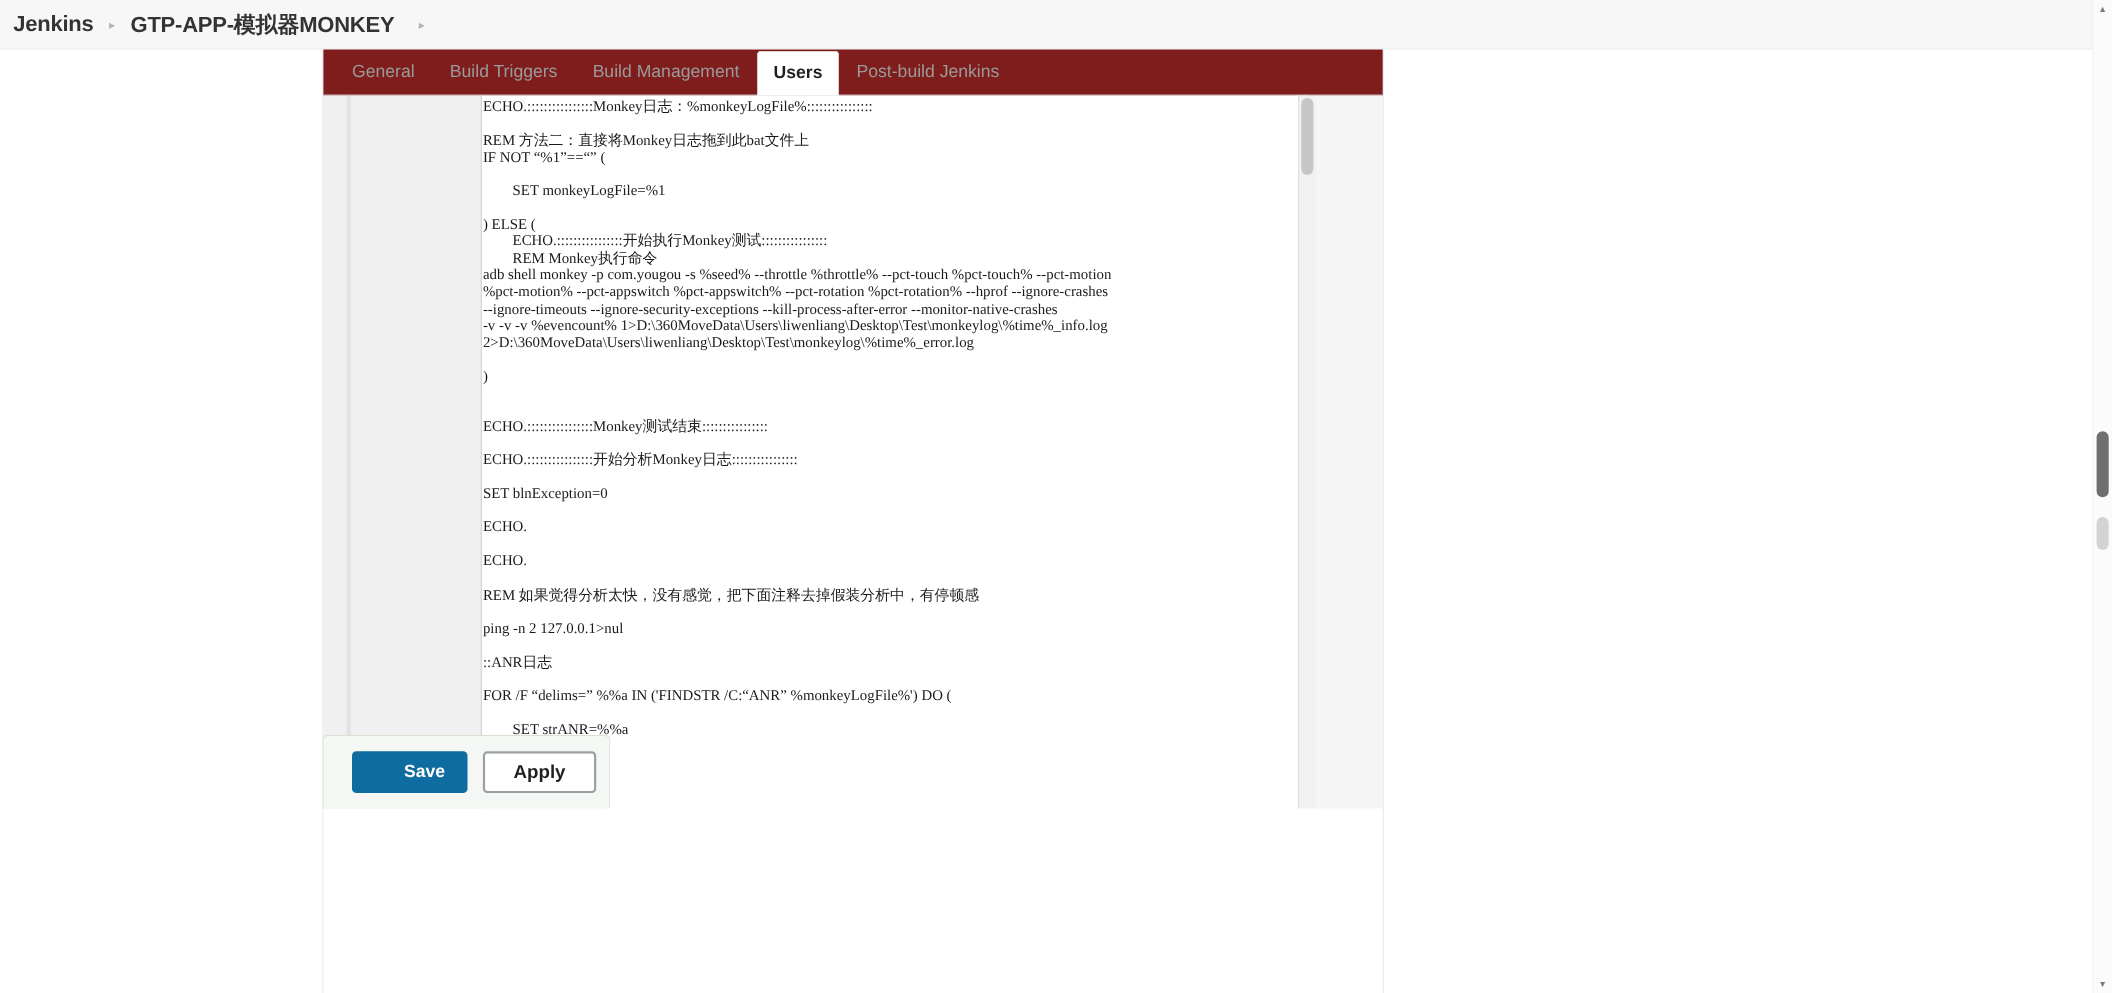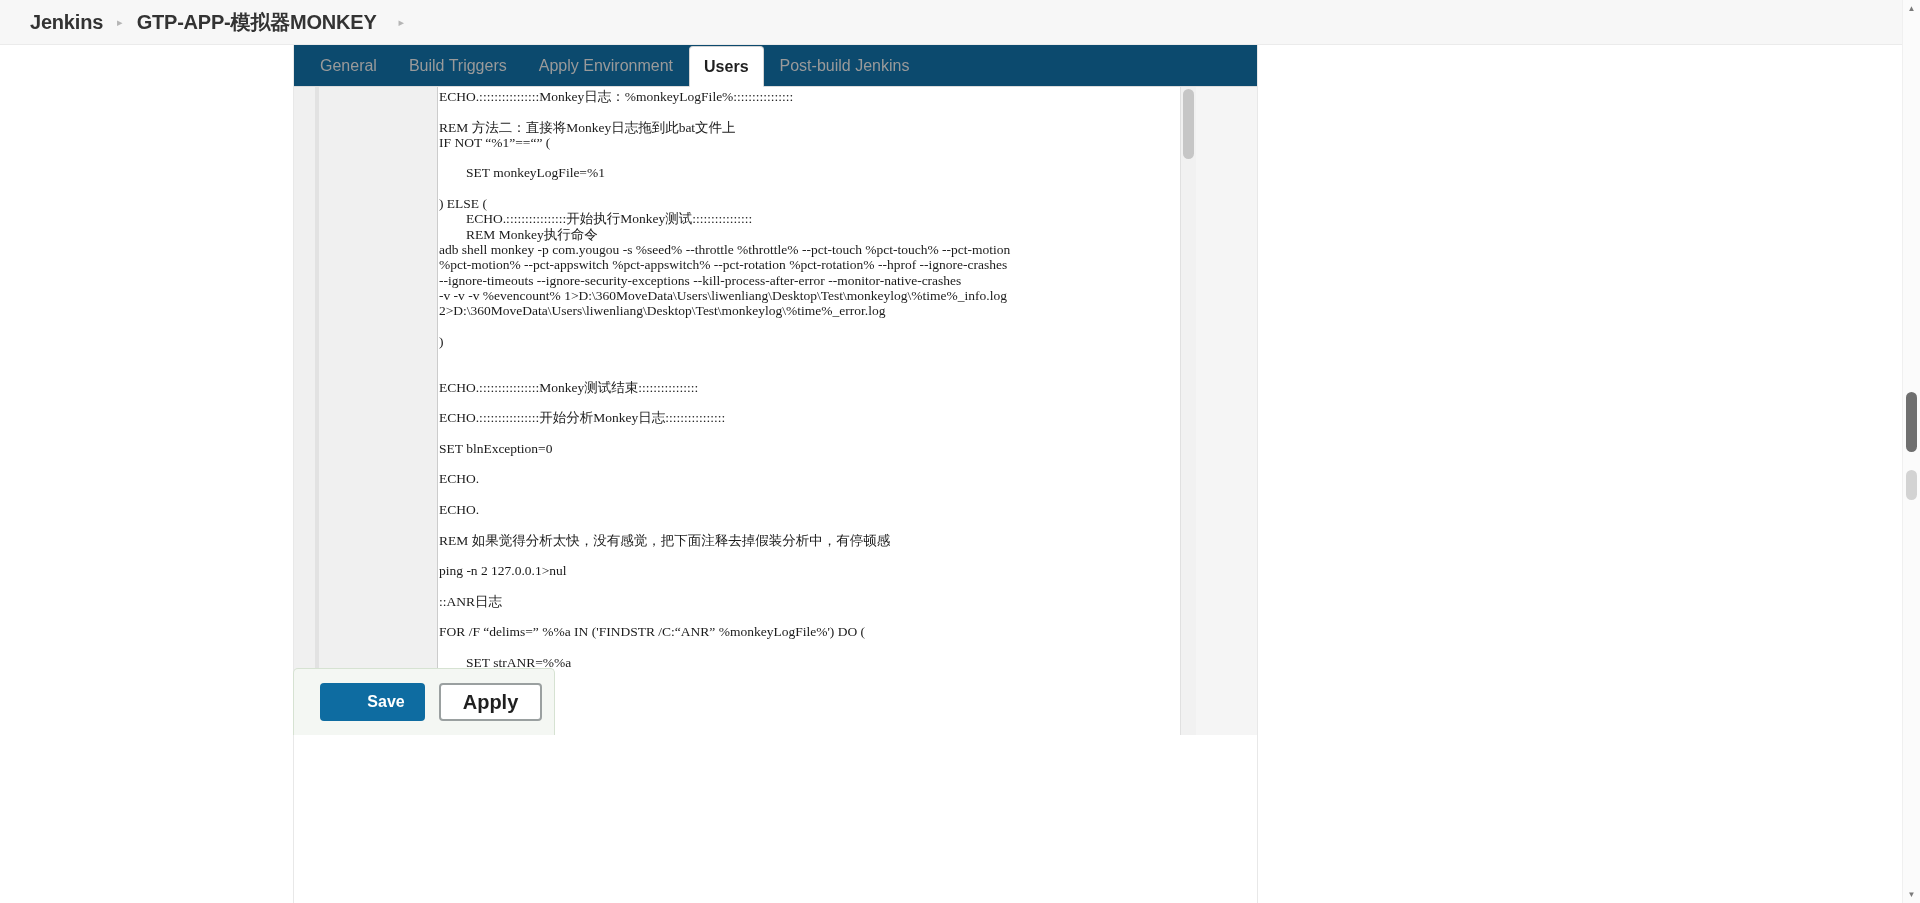--- a/index.html
+++ b/index.html
@@ -24,21 +24,21 @@
   #breadcrumb-bar {
     position: absolute;
     top: 0;
     left: 0;
     width: 1920px;
     height: 45px;
     background: #f7f7f7;
     border-bottom: 1px solid #ebebeb;
     display: flex;
     align-items: center;
-    padding-left: 30px;
+    padding-left: 12px;
     box-sizing: border-box;
   }
   .crumb-link {
     font-size: 20px;
     font-weight: bold;
     color: #333333;
     text-decoration: none;
     letter-spacing: -0.2px;
     white-space: nowrap;
   }
@@ -63,21 +63,21 @@
     box-sizing: border-box;
   }
 
   
   #tab-bar {
     position: absolute;
     top: 45px;
     left: 294px;
     width: 963px;
     height: 42px;
-    background: #0c4a6e;
+    background: #7f1d1d;
     border-bottom: 1px solid #dcdcdc;
     display: flex;
     align-items: flex-end;
     box-sizing: border-box;
   }
   .tab {
     font-size: 16px;
     color: #9a9a9a;
     padding: 0 16px;
     height: 40px;
@@ -206,21 +206,21 @@
     border-radius: 4px;
     width: 105px;
     height: 38px;
     cursor: pointer;
     font-family: "Liberation Sans", sans-serif;
     padding-left: 33px;
   }
   #btn-apply {
     background: #ffffff;
     color: #1f1f1f;
-    font-size: 20px;
+    font-size: 17px;
     font-weight: bold;
     border: 2px solid #9aa0a0;
     border-radius: 4px;
     width: 103px;
     height: 38px;
     cursor: pointer;
     font-family: "Liberation Sans", sans-serif;
   }
 
   
@@ -284,21 +284,21 @@
     <span class="crumb-sep">▸</span>
     <a class="crumb-link" href="#">GTP-APP-模拟器MONKEY</a>
     <span class="crumb-sep tail">▸</span>
   </div>
 
   <div id="config-frame"></div>
 
   <div id="tab-bar">
     <div class="tab">General</div>
     <div class="tab">Build Triggers</div>
-    <div class="tab">Apply Environment</div>
+    <div class="tab">Build Management</div>
     <div class="tab active">Users</div>
     <div class="tab">Post-build Jenkins</div>
   </div>
 
   <div id="form-gutter"></div>
   <div id="form-gutter-2"></div>
   <div id="field-col"></div>
 
   <div id="script-area">
     <pre id="script-text">ECHO.::::::::::::::::Monkey日志：%monkeyLogFile%::::::::::::::::

